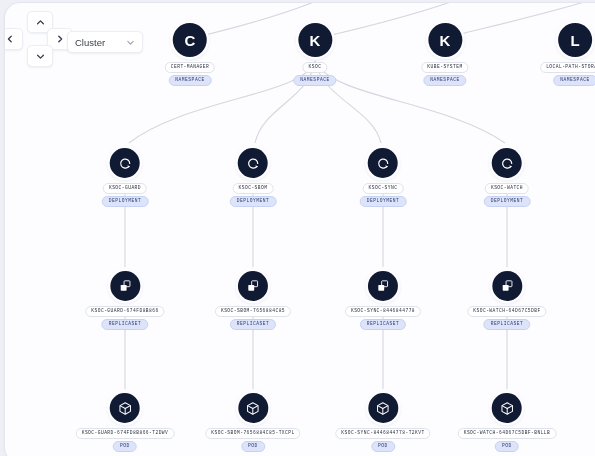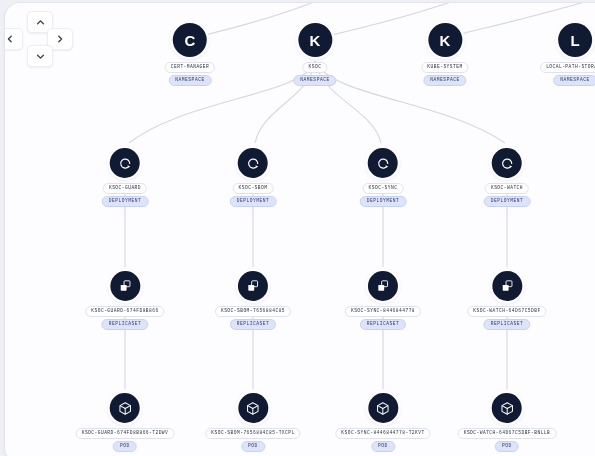--- a/index.html
+++ b/index.html
@@ -349,16 +349,22 @@
         <svg width="8" height="8" viewBox="0 0 8 8">
           <path d="M2.8 1.2 L5.6 4 L2.8 6.8" fill="none" stroke="#3a3f4e" stroke-width="1.4" stroke-linecap="round" stroke-linejoin="round"></path>
         </svg>
       </div>
       <div class="ctrl-btn ctrl-down">
         <svg width="9" height="9" viewBox="0 0 9 9">
           <path d="M1.6 3.2 L4.5 6.1 L7.4 3.2" fill="none" stroke="#3a3f4e" stroke-width="1.3" stroke-linecap="round" stroke-linejoin="round"></path>
         </svg>
       </div>
 
+      <div class="scope-select">
+        <span>Cluster</span>
+        <svg class="caret" width="9" height="9" viewBox="0 0 9 9">
+          <path d="M1.8 3.4 L4.5 6.1 L7.2 3.4" fill="none" stroke="#9aa0b0" stroke-width="1.1" stroke-linecap="round" stroke-linejoin="round"></path>
+        </svg>
+      </div>
     </div>
 
   </div>
 </div>
 
 </body></html>

